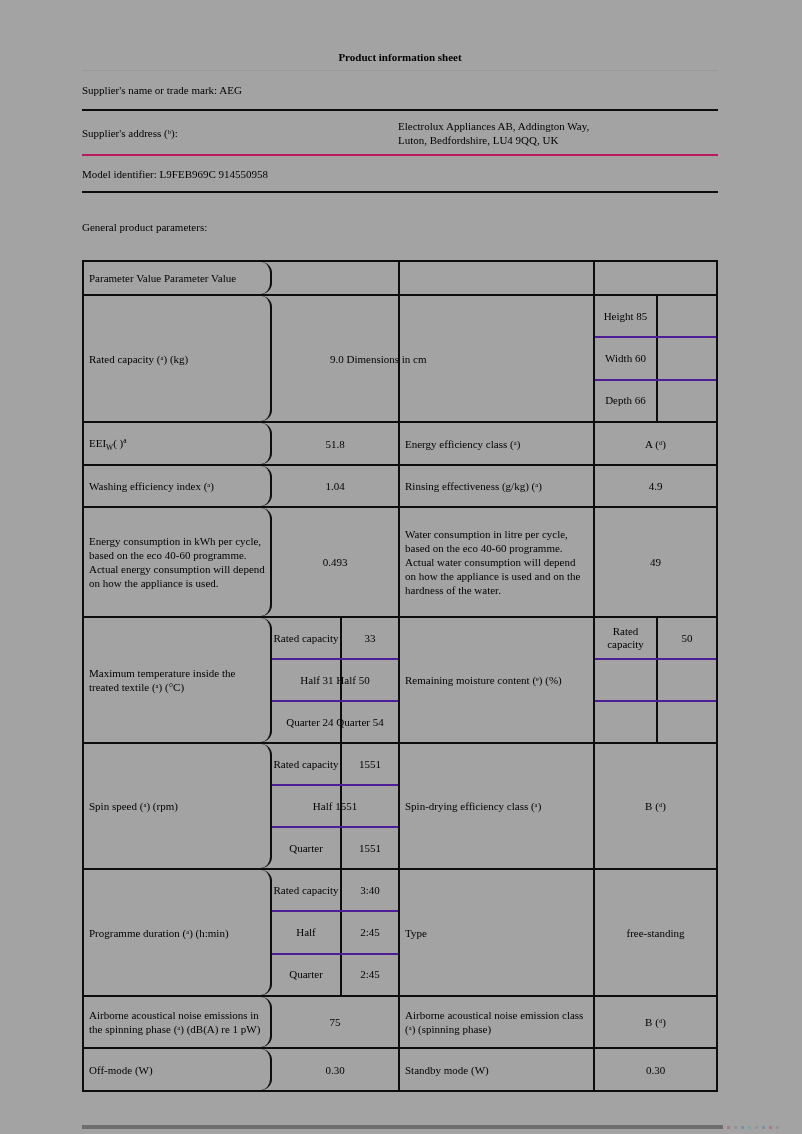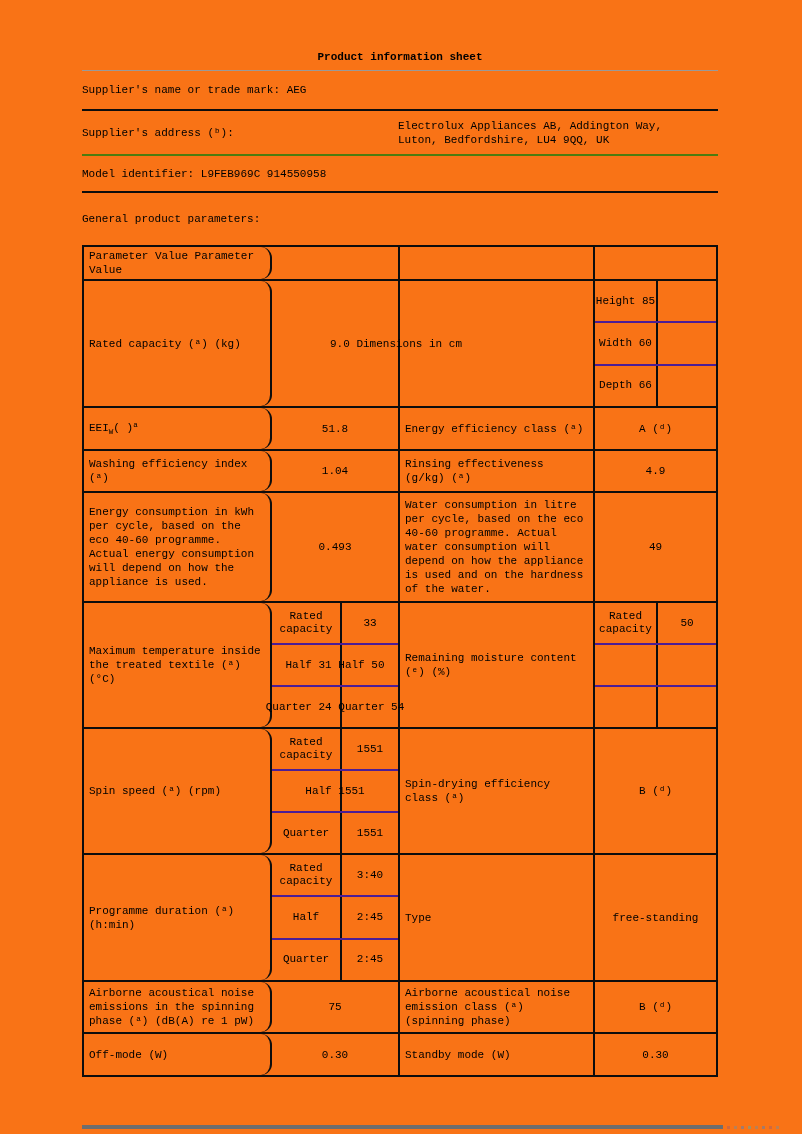--- a/index.html
+++ b/index.html
@@ -1,29 +1,29 @@
 <!DOCTYPE html>
 <html><head>
 <meta charset="utf-8">
 <style>
   html,body{margin:0;padding:0;background:#fff;}
   .page{
-    position:relative;width:802px;height:1134px;background:#f97316;
-    font-family:Liberation Mono, monospace;
+    position:relative;width:802px;height:1134px;background:#a3a3a3;
+    font-family:Liberation Serif, serif;
     font-size:11px;color:#000;overflow:hidden;
   }
   .content{position:absolute;left:82px;top:0;width:636px;}
   .title{padding-top:50px;height:14px;line-height:14px;text-align:center;font-weight:bold;}
   .rule-thin{margin-top:6px;border-top:1px solid #9a9a9a;height:0;}
   .frow{box-sizing:border-box;display:flex;align-items:center;}
   .r-name{height:40px;border-bottom:2px solid #0d0d0d;}
-  .r-addr{height:45px;border-bottom:2px solid #4d7c0f;position:relative;}
+  .r-addr{height:45px;border-bottom:2px solid #be185d;position:relative;}
   .addr-block{position:absolute;left:316px;top:50%;transform:translateY(-50%);line-height:14px;}
   .r-model{height:37px;border-bottom:2px solid #0d0d0d;}
-  .r-heading{height:52px;}
+  .r-heading{height:67px;}
   
   .gpp{box-sizing:border-box;border:2px solid #0d0d0d;border-bottom:none;width:636px;}
   .trow{box-sizing:border-box;display:flex;border-bottom:2px solid #0d0d0d;position:relative;}
   .trow.last{border-bottom:none;}
   .h34{height:34px}.h127{height:127px}.h43{height:43px}.h42{height:42px}
   .h110{height:110px}.h126{height:126px}.h52{height:52px}
   .cell{box-sizing:border-box;display:flex;align-items:center;}
   .c1{width:188px;border-right:2px solid #0d0d0d;border-radius:11px;}
   .c2{width:128px;border-right:2px solid #0d0d0d;}
   .c3{width:195px;border-right:2px solid #0d0d0d;}

